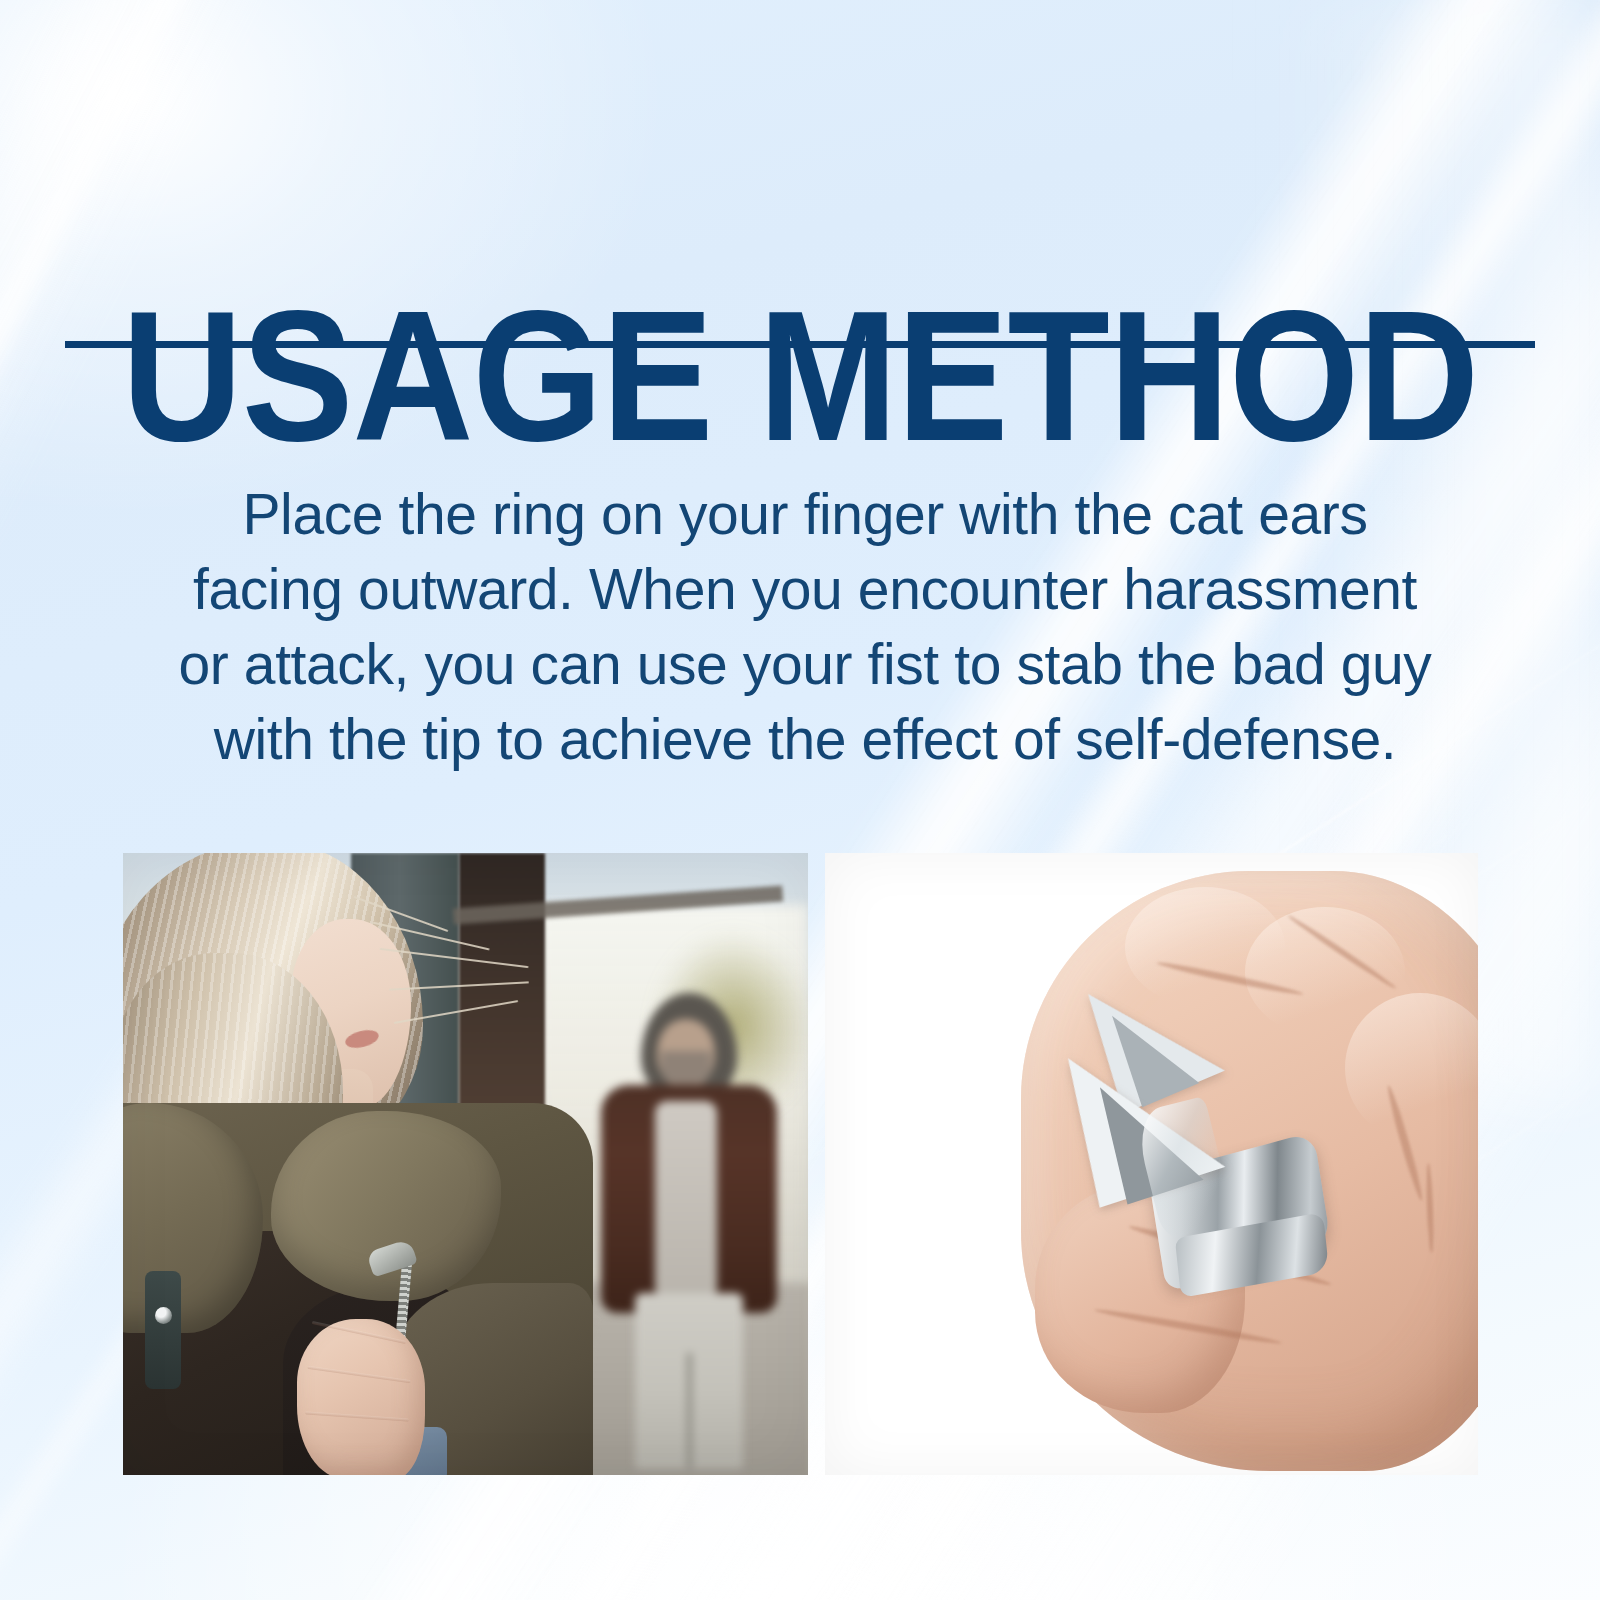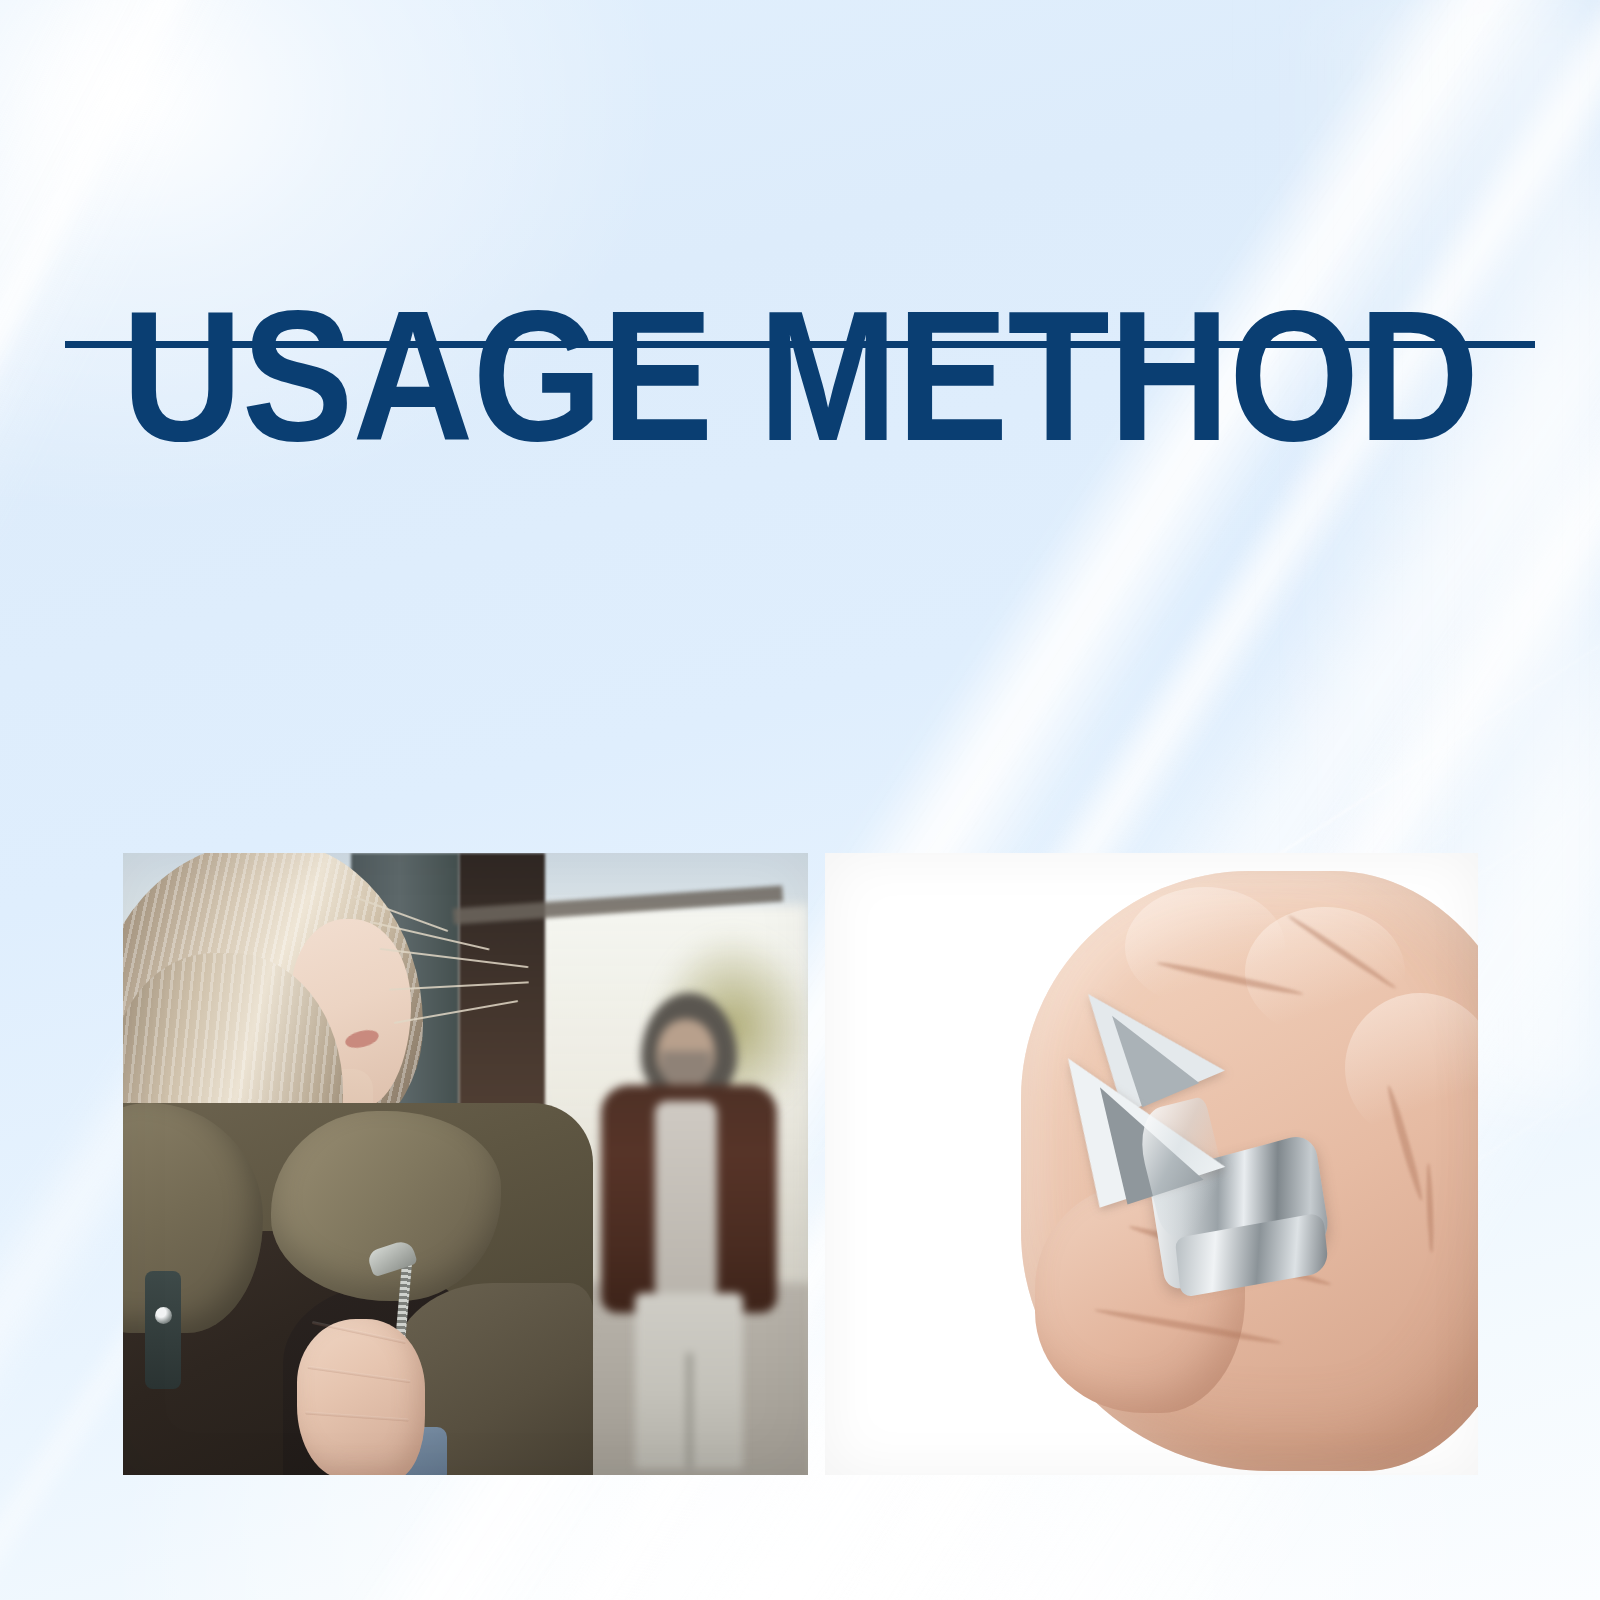--- a/index.html
+++ b/index.html
@@ -485,20 +485,21 @@
 
     <div class="veil-r"></div>
   </div>
 
   <div class="content">
 
     <h1 class="title">USAGE METHOD</h1>
 
     <div class="divider"></div>
 
+    <p class="body-copy">Place the ring on your finger with the cat ears facing outward. When you encounter harassment or attack, you can use your fist to stab the bad guy with the tip to achieve the effect of self-defense.</p>
 
     <div class="photos">
 
       <div class="photo photo-left">
         <div class="scene">
           <div class="scene-sky"></div>
           <div class="bld-far"></div>
           <div class="bld-green"></div>
           <div class="bld-wall"></div>
           <div class="bld-dark"></div>

